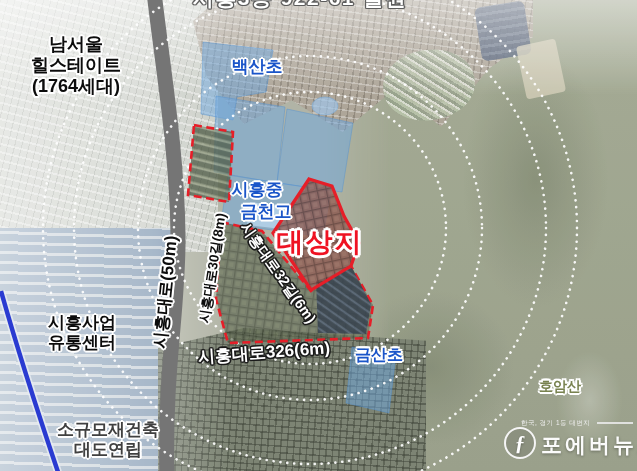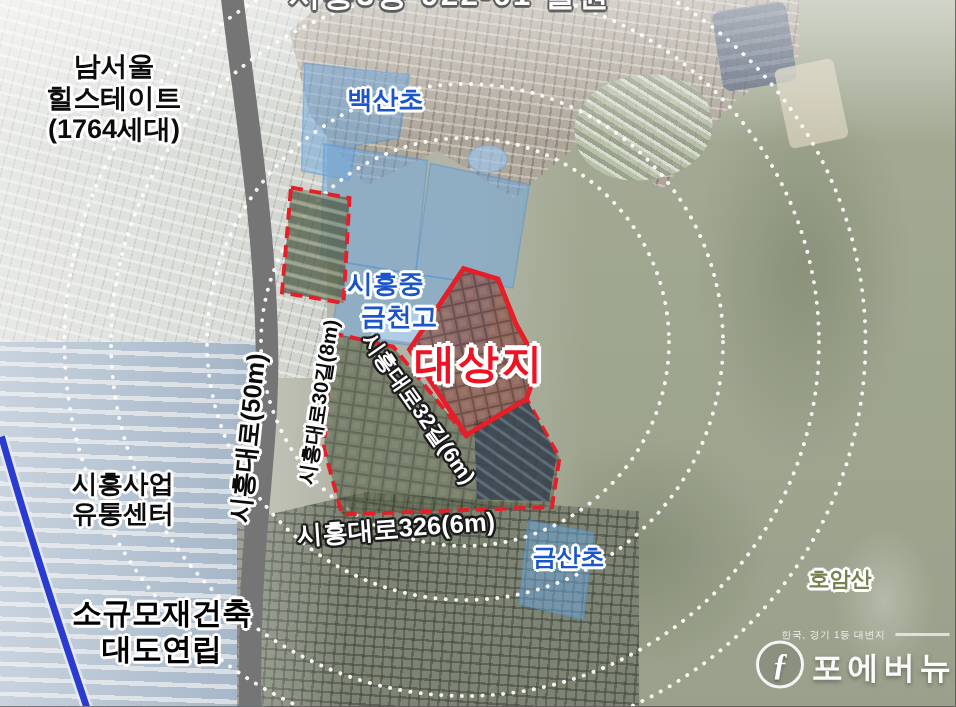--- a/index.html
+++ b/index.html
@@ -163,26 +163,26 @@
   <div class="lbl halo-w3 nowrap" style="left:320px;top:243px;font-size:27px;color:#ef1222;letter-spacing:2px;">대상지</div>
 
   <div class="lbl black halo-w nowrap" style="left:166px;top:292px;font-size:17px;transform:translate(-50%,-50%) rotate(-84deg);">시흥대로(50m)</div>
 
   <div class="lbl black halo-w nowrap" style="left:213px;top:268px;font-size:13.5px;transform:translate(-50%,-50%) rotate(-81deg);">시흥대로30길(8m)</div>
 
   <div class="lbl halo-d nowrap" style="left:278px;top:273px;font-size:14.5px;color:#fff;transform:translate(-50%,-50%) rotate(55deg);">시흥대로32길(6m)</div>
 
   <div class="lbl halo-d nowrap" style="left:264px;top:353px;font-size:17px;color:#fff;transform:translate(-50%,-50%) rotate(-4deg);">시흥대로326(6m)</div>
 
-  <div class="lbl blue halo-w nowrap" style="left:379px;top:373px;font-size:16px;">금산초</div>
+  <div class="lbl blue halo-w nowrap" style="left:379px;top:355px;font-size:16px;">금산초</div>
 
   <div class="lbl black halo-w" style="left:82px;top:288px;font-size:17px;margin-top:45px;">시흥사업
 유통센터</div>
 
-  <div class="lbl halo-w" style="left:108px;top:422px;font-size:20px;color:#000000;">소규모재건축
+  <div class="lbl halo-w" style="left:108px;top:440px;font-size:17px;color:#404040;">소규모재건축
 대도연립</div>
 
 
   <div class="lbl halo-w nowrap" style="left:560px;top:386px;font-size:14px;color:#78824f;">호암산</div>
 
   <div class="wm wm-tag">한국, 경기 1등 대변지</div>
   <div class="wm wm-line"></div>
   <div class="wm wm-icon">ƒ</div>
   <div class="wm wm-brand">포에버뉴스</div>
 

